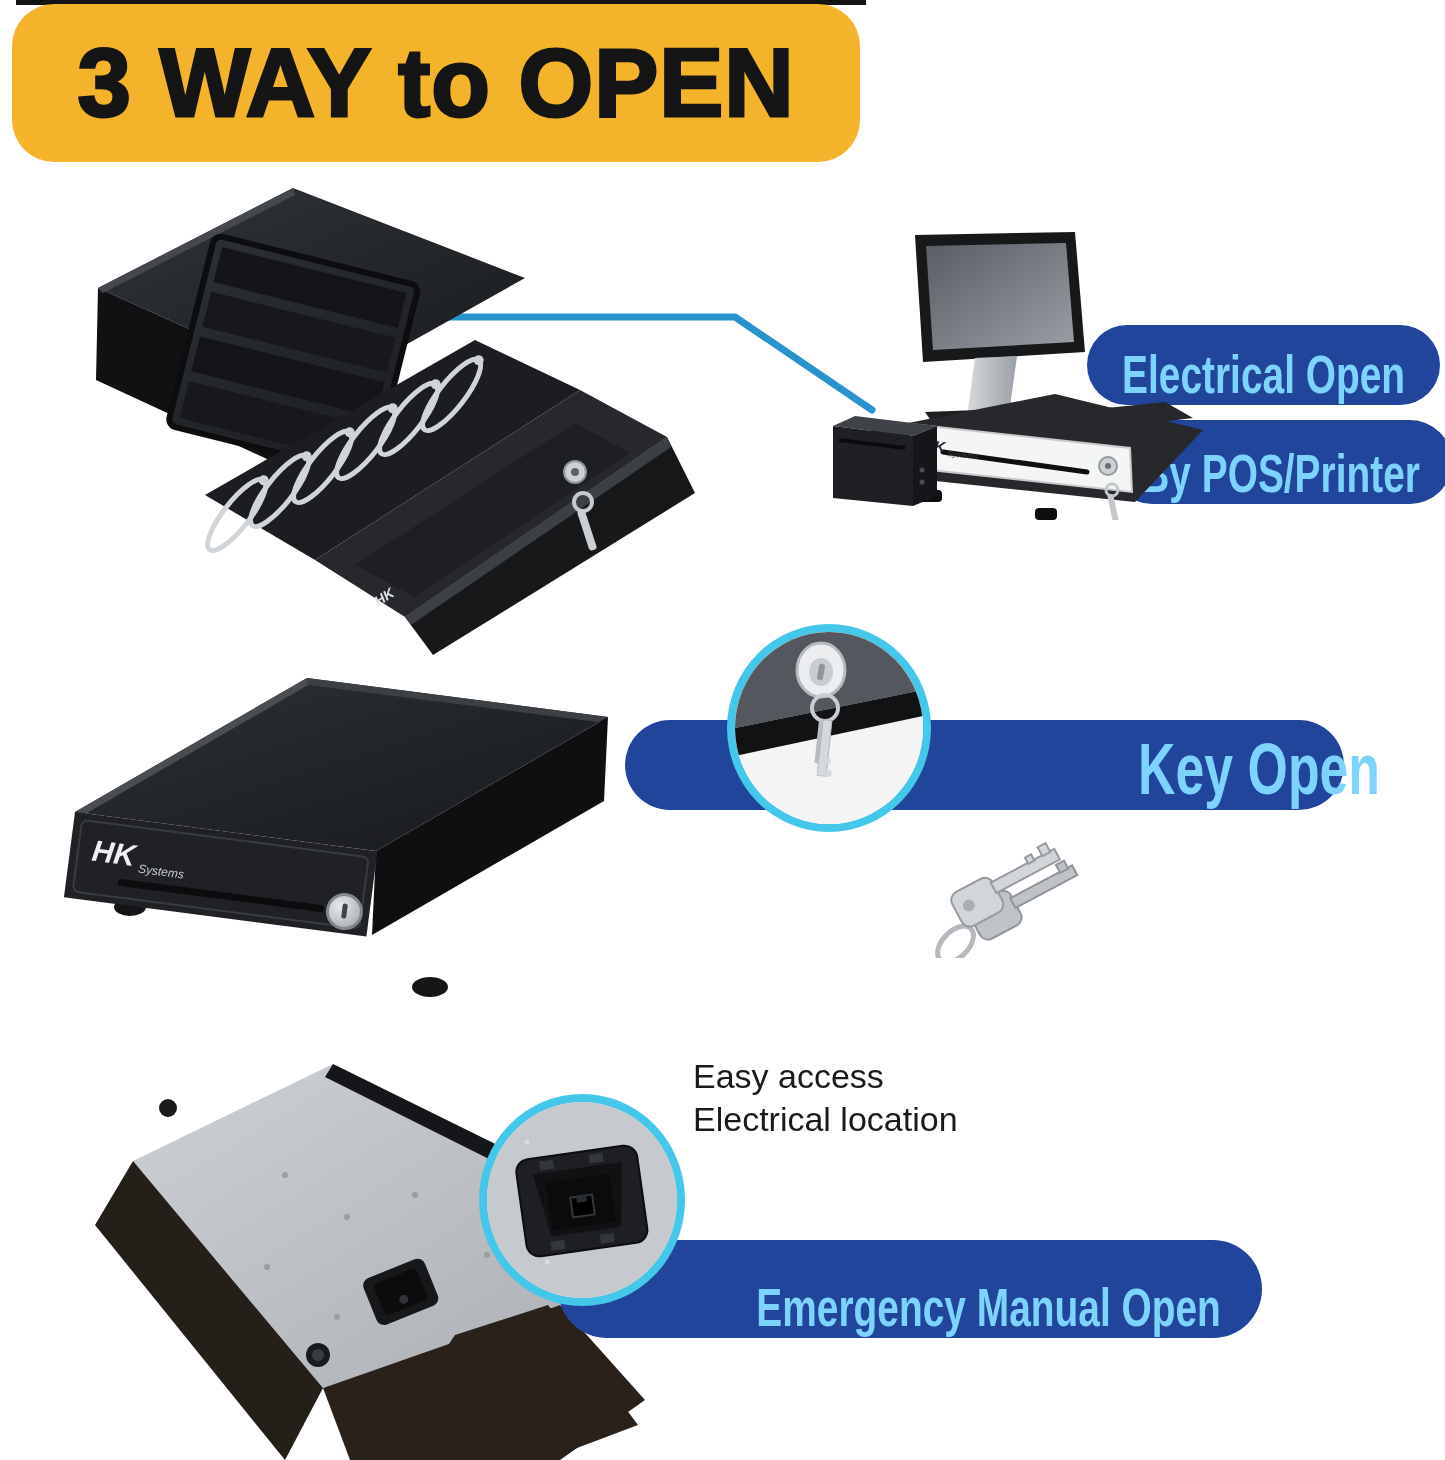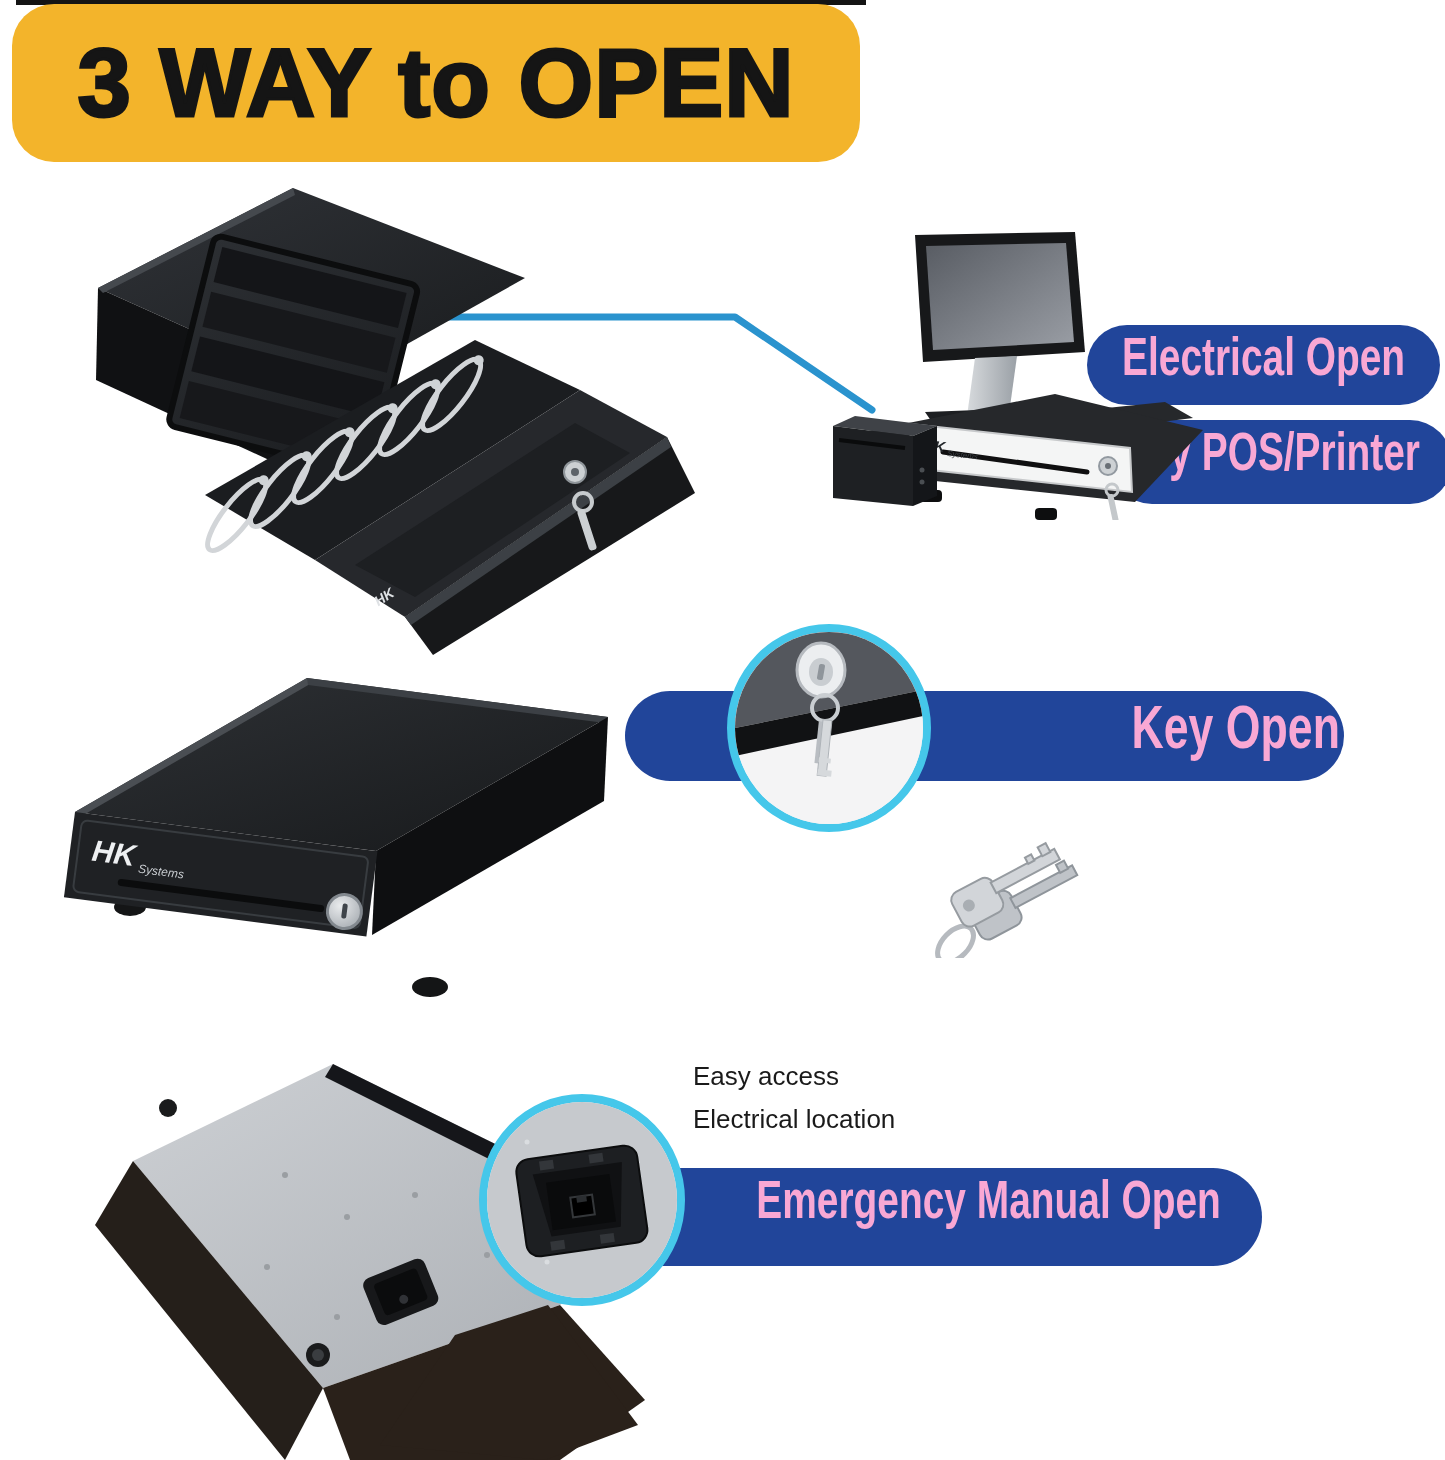--- a/index.html
+++ b/index.html
@@ -8,41 +8,41 @@
   .abs{position:absolute;}
 
   
   .topstrip{position:absolute;left:16px;top:0;width:850px;height:5px;background:#141414;}
   .banner{position:absolute;left:12px;top:4px;width:848px;height:158px;background:#F3B42B;
           border-radius:42px;display:flex;align-items:center;justify-content:center;}
   .banner-title{font-size:96px;font-weight:bold;color:#151515;letter-spacing:1px;
                 -webkit-text-stroke:3px #151515;white-space:nowrap;}
 
   
-  .pill{position:absolute;background:#21459A;color:#f9a8d4;font-weight:bold;
-        display:flex;align-items:flex-start;white-space:nowrap;}
+  .pill{position:absolute;background:#21459A;color:#7dd3fc;font-weight:bold;
+        display:flex;align-items:flex-end;white-space:nowrap;}
   .pill .t{display:inline-block;transform:scaleX(0.72);transform-origin:center;}
   #pill-elec1{left:1087px;top:325px;width:353px;height:80px;border-radius:40px;
               justify-content:center;font-size:54px;}
   #pill-elec2{left:1110px;top:420px;width:342px;height:84px;border-radius:42px;
               justify-content:center;font-size:54px;}
-  #pill-key{left:625px;top:691px;width:719px;height:90px;border-radius:45px;
-            font-size:62px;padding-left:466px;box-sizing:content-box;width:253px;}
+  #pill-key{left:625px;top:720px;width:719px;height:90px;border-radius:45px;
+            font-size:72px;padding-left:466px;box-sizing:content-box;width:253px;}
   #pill-6key{left:798px;top:850px;width:226px;height:94px;border-radius:47px;
              font-size:54px;padding-left:320px;box-sizing:content-box;}
-  #pill-manual{left:558px;top:1168px;width:596px;height:98px;border-radius:49px;
+  #pill-manual{left:558px;top:1240px;width:596px;height:98px;border-radius:49px;
                font-size:54px;padding-left:108px;box-sizing:content-box;}
 
   
   .inset{position:absolute;border:8px solid #45C7EA;border-radius:50%;overflow:hidden;background:#f4f4f5;}
   #inset-key{left:727px;top:624px;width:188px;height:192px;}
   #inset-port{left:479px;top:1094px;width:190px;height:196px;}
 
   
-  .note{position:absolute;left:693px;top:1055px;font-size:26px;line-height:43px;color:#1a1a1a;}
+  .note{position:absolute;left:693px;top:1055px;font-size:34px;line-height:43px;color:#1a1a1a;}
 
   svg{display:block;}
 </style>
 </head>
 <body>
 
 <div class="canvas">
 
   <div class="topstrip"></div>
   <div class="banner">

